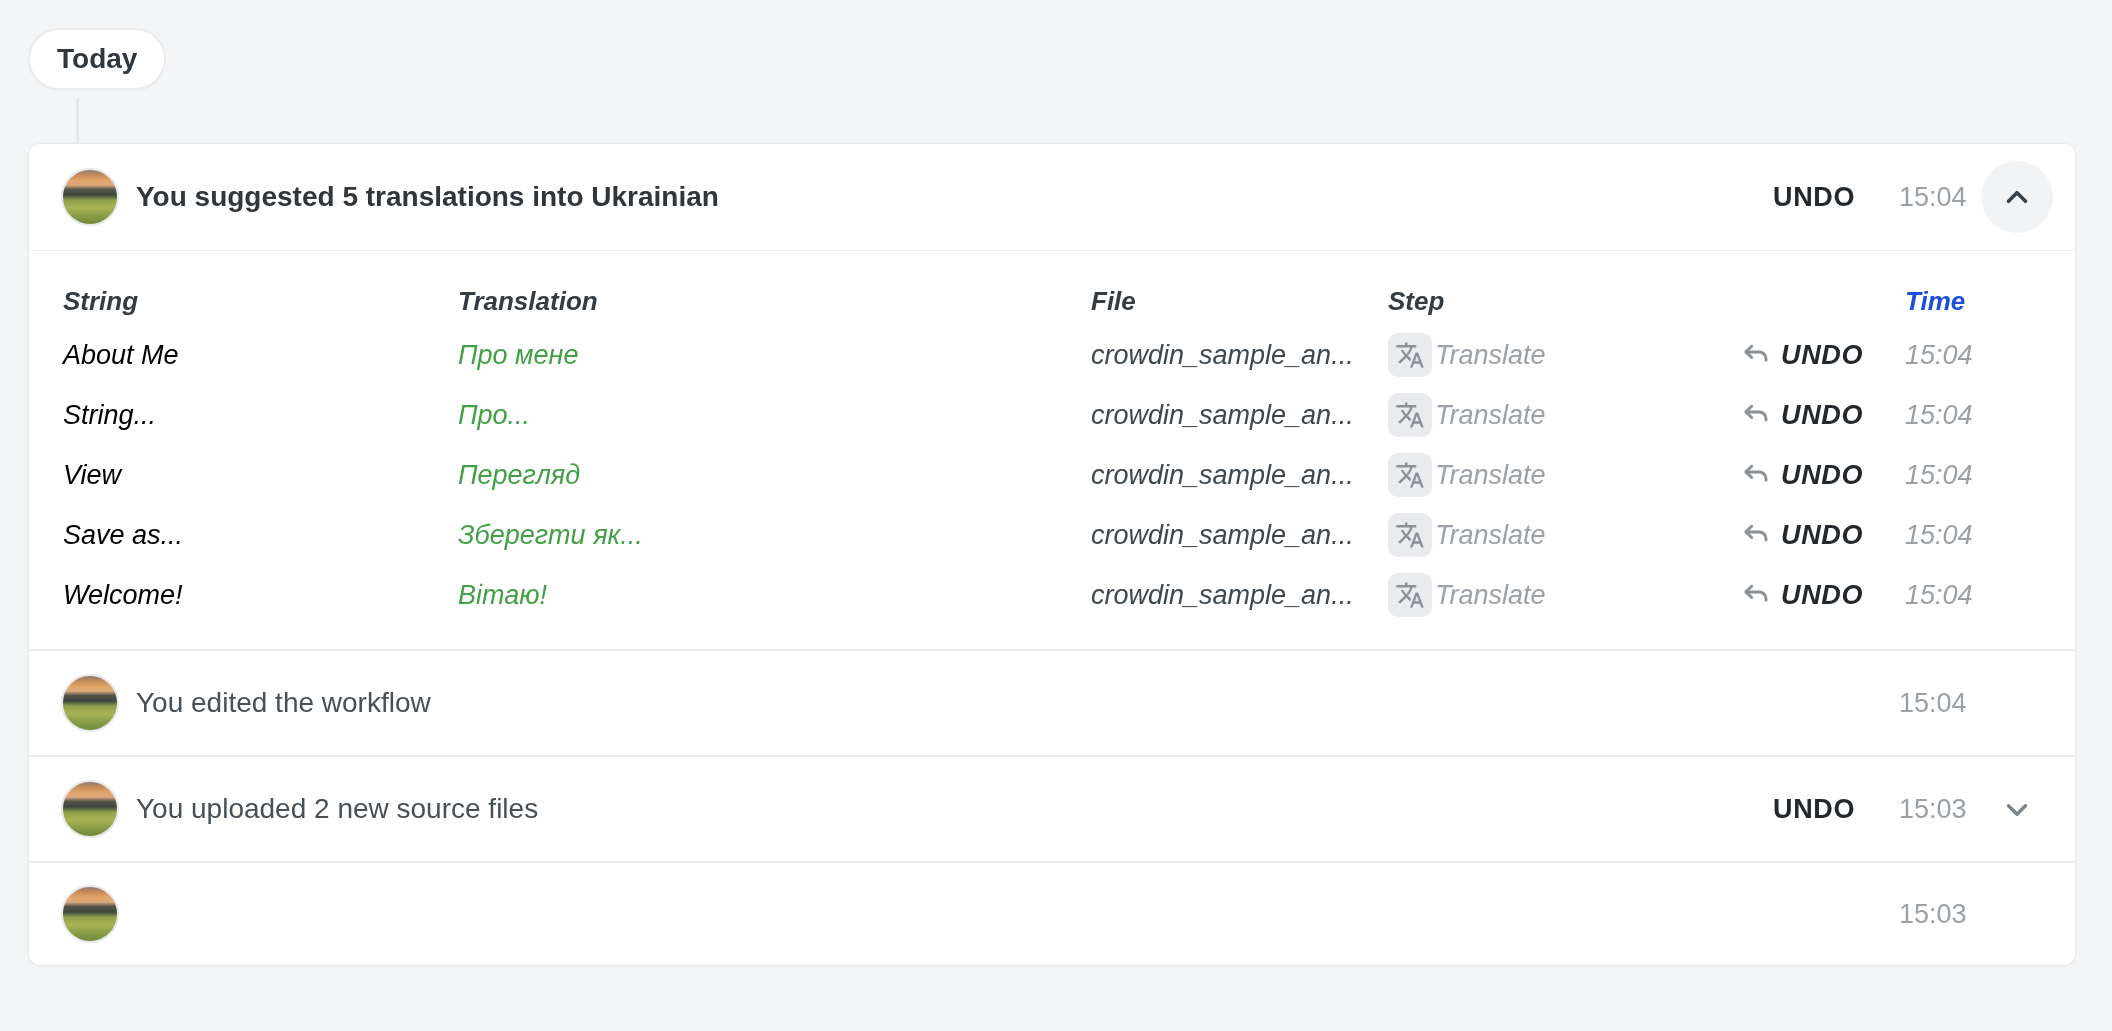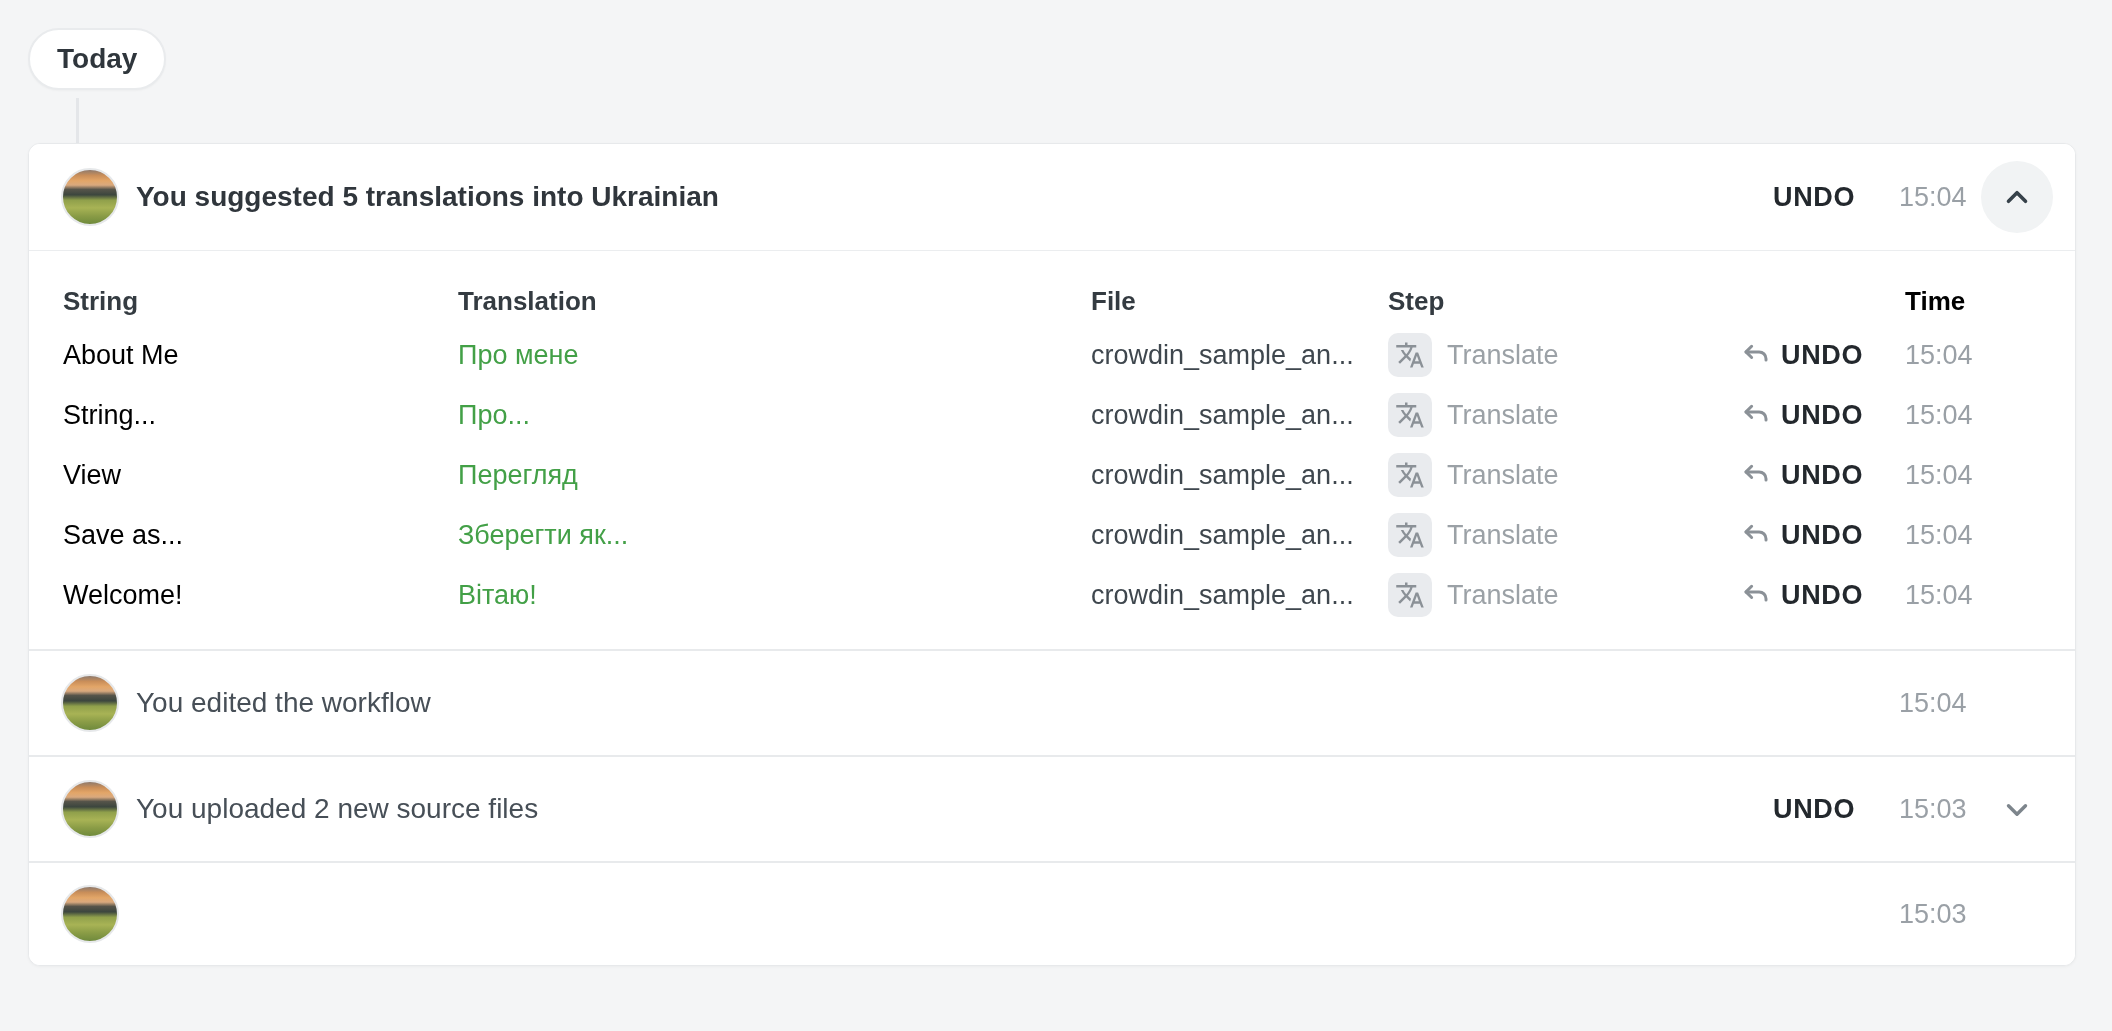--- a/index.html
+++ b/index.html
@@ -51,32 +51,32 @@
   }
   .time{ width:72px; margin-left:44px; font-size:27px; color:#9aa0a6; }
   .icon-slot{
     width:72px; height:72px; margin-left:10px; flex:0 0 72px;
     display:flex; align-items:center; justify-content:center;
     border-radius:50%;
   }
   .icon-slot.circle{ background:#f1f3f4; cursor:pointer; }
   .icon-slot.plain{ cursor:pointer; }
   
-  .details{ border-top:1px solid #ebedef; padding:26px 0 24px 0; }
+  .details{ border-top:1px solid #ebedef; padding:26px 0 24px 0;font-style:italic; }
   .trow{
     display:grid; align-items:center; height:60px;
     grid-template-columns:395px 633px 297px 315px 160px 1fr;
     padding:0 22px 0 34px;
   }
   .trow.head{ height:48px; }
   .trow.head span{ font-size:26px; font-weight:700; color:#343b41; }
   .cell-string{ font-size:27px; color:#000000; }
   .cell-translation{ font-size:27px; color:var(--accent-green,#43a047); cursor:pointer; }
   .cell-file{ font-size:27px; color:#3f474e; white-space:nowrap; overflow:hidden; }
-  .cell-step{ display:flex; align-items:center; gap:15px; }
+  .cell-step{ display:flex; align-items:center; gap:3px; }
   .step-badge{
     width:44px; height:44px; border-radius:10px; background:#e9ebee;
     display:flex; align-items:center; justify-content:center;
   }
   .step-label{ font-size:27px; color:#9ba1a6; }
   .cell-undo{
     display:flex; align-items:center; justify-content:flex-end; gap:10px;
   }
   .cell-time{ padding-left:42px; font-size:27px; color:#9aa0a6; }
   svg{ display:block; }
@@ -105,21 +105,21 @@
     </div>
   </div>
 
   <div class="details">
     <div class="trow head">
       <span>String</span>
       <span>Translation</span>
       <span>File</span>
       <span>Step</span>
       <span></span>
-      <span class="cell-time" style="color:#000000">Time</span>
+      <span class="cell-time" style="color:#1d4ed8">Time</span>
     </div>
 
     <div class="trow">
       <span class="cell-string">About Me</span>
       <span class="cell-translation">Про мене</span>
       <span class="cell-file">crowdin_sample_an...</span>
       <span class="cell-step">
         <span class="step-badge">
           <svg width="30" height="30" viewBox="0 0 24 24">
               <path fill="#8b9197" d="M12.87 15.07l-2.54-2.51.03-.03c1.74-1.94 2.98-4.17 3.71-6.53H17V4h-7V2H8v2H1v1.99h11.17C11.5 7.92 10.44 9.75 9 11.35 8.07 10.32 7.3 9.19 6.69 8h-2c.73 1.63 1.73 3.17 2.98 4.56l-5.09 5.02L4 19l5-5 3.11 3.11.76-2.04zM18.5 10h-2L12 22h2l1.12-3h4.75L21 22h2l-4.5-12zm-2.62 7l1.62-4.33L19.12 17h-3.24z"></path>

